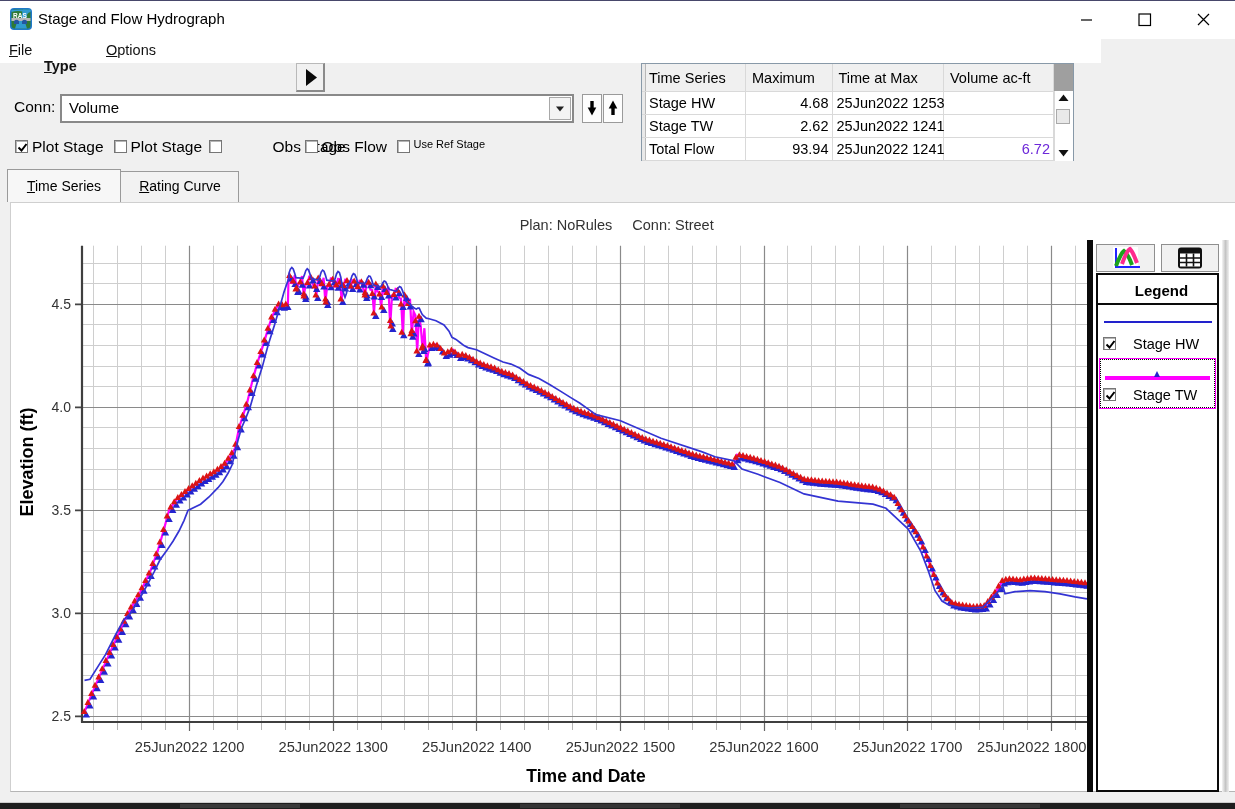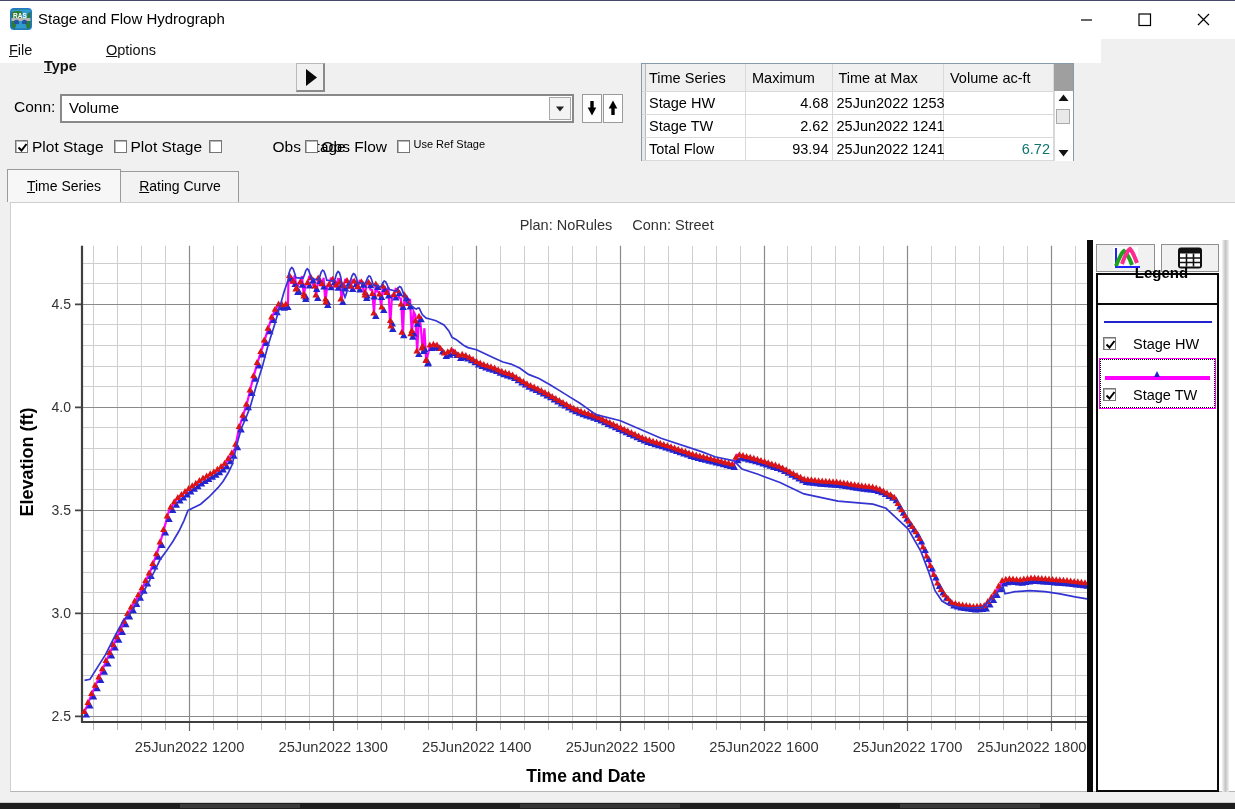--- a/index.html
+++ b/index.html
@@ -90,21 +90,21 @@
 <div class="abs" style="left:950px;top:70px;font-size:14.5px;color:#000;">Volume ac-ft</div>
 <div class="abs" style="left:649px;top:94.5px;font-size:14.5px;color:#000;">Stage HW</div>
 <div class="abs" style="left:745px;top:94.5px;width:83.5px;text-align:right;font-size:14.5px;color:#000;">4.68</div>
 <div class="abs" style="left:836.5px;top:94.5px;font-size:14.5px;color:#000;">25Jun2022 1253</div>
 <div class="abs" style="left:649px;top:117.7px;font-size:14.5px;color:#000;">Stage TW</div>
 <div class="abs" style="left:745px;top:117.7px;width:83.5px;text-align:right;font-size:14.5px;color:#000;">2.62</div>
 <div class="abs" style="left:836.5px;top:117.7px;font-size:14.5px;color:#000;">25Jun2022 1241</div>
 <div class="abs" style="left:649px;top:140.9px;font-size:14.5px;color:#000;">Total Flow</div>
 <div class="abs" style="left:745px;top:140.9px;width:83.5px;text-align:right;font-size:14.5px;color:#000;">93.94</div>
 <div class="abs" style="left:836.5px;top:140.9px;font-size:14.5px;color:#000;">25Jun2022 1241</div>
-<div class="abs" style="left:943px;top:140.9px;width:107px;text-align:right;font-size:14.5px;color:#0f766e;padding-left:16px;">6.72</div>
+<div class="abs" style="left:943px;top:140.9px;width:107px;text-align:right;font-size:14.5px;color:#6d28d9;padding-left:16px;">6.72</div>
 <div class="abs" style="left:1054px;top:90.5px;width:19px;height:70px;background:#fff;border-left:1px solid #d9d9d9;"></div>
 <svg class="abs" style="left:1054px;top:90.5px;" width="19" height="16">
     <path d="M4.5 10 L9.5 3.5 L14.5 10 Z" fill="#111"></path>
   </svg>
 <div class="abs" style="left:1056px;top:108.5px;width:14px;height:15px;background:#e9e9e9;border:1px solid #aaa;"></div>
 <svg class="abs" style="left:1054px;top:144px;" width="19" height="16">
     <path d="M4.5 6 L9.5 12.5 L14.5 6 Z" fill="#111"></path>
   </svg>
 
 <div class="abs" style="left:7px;top:169px;width:114px;height:33px;background:#f7f7f7;border:1px solid #9a9a9a;border-bottom:none;"></div>
@@ -745,21 +745,21 @@
  <path d="M20 22 Q25 9 28 7 Q32 10 36 21" stroke="#1ca31c" stroke-width="4" fill="none"></path>
  <path d="M26 20 Q31 6 34 5 Q37 8 41 19" stroke="#ff2a8d" stroke-width="4" fill="none"></path>
 </svg>
 <div class="abs" style="left:1161px;top:244px;width:58px;height:28px;background:#f1f1f1;border:1px solid #8f8f8f;"></div>
 <svg class="abs" style="left:1161px;top:244px;" width="58" height="28" viewBox="0 0 58 28">
  <rect x="17" y="3.5" width="24" height="21" rx="3" fill="#111"></rect>
  <rect x="19" y="9.5" width="20" height="13" fill="#fff"></rect>
  <path d="M19 14 H39 M19 18.5 H39 M25.5 9.5 V22.5 M32.5 9.5 V22.5" stroke="#111" stroke-width="1.6"></path>
 </svg>
 <div class="abs" style="left:1096px;top:273px;width:123px;height:519px;background:#fff;border:2px solid #0a0a0a;"></div>
-<div class="abs" style="left:1096px;top:264px;width:131px;text-align:center;font-size:15px;font-weight:bold;color:#000;">Legend</div>
+<div class="abs" style="left:1096px;top:282px;width:131px;text-align:center;font-size:15px;font-weight:bold;color:#000;">Legend</div>
 <div class="abs" style="left:1098px;top:303px;width:119px;height:2px;background:#0a0a0a;"></div>
 <div class="abs" style="left:1104px;top:321px;width:108px;height:2px;background:#2222cc;"></div>
 <div class="cb" style="left:1103px;top:337px;">
     <svg width="13" height="13">
       <path d="M2.5 6.5 L5.5 9.5 L10.5 3" stroke="#000" stroke-width="2" fill="none"></path>
     </svg>
   </div>
 <div class="abs" style="left:1133px;top:336px;font-size:14.5px;color:#000;">Stage HW</div>
 <div class="abs" style="left:1099px;top:358px;width:117px;height:51px;border:1px solid #ff00ff;"></div>
 <div class="abs" style="left:1100px;top:359px;width:115px;height:49px;border:1px dotted #000;"></div>

